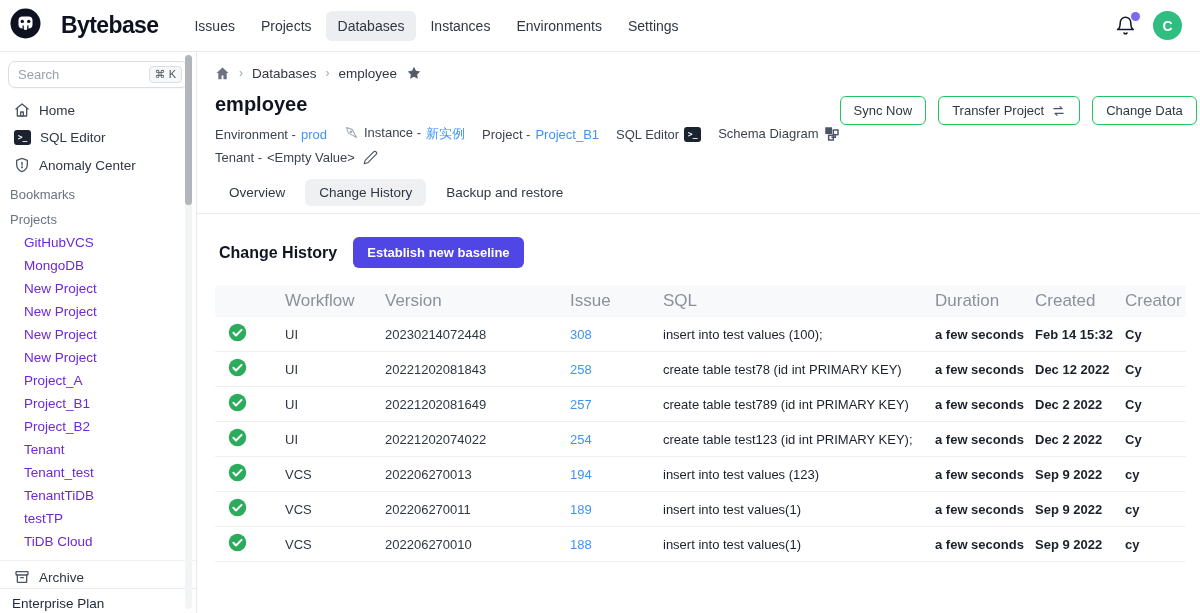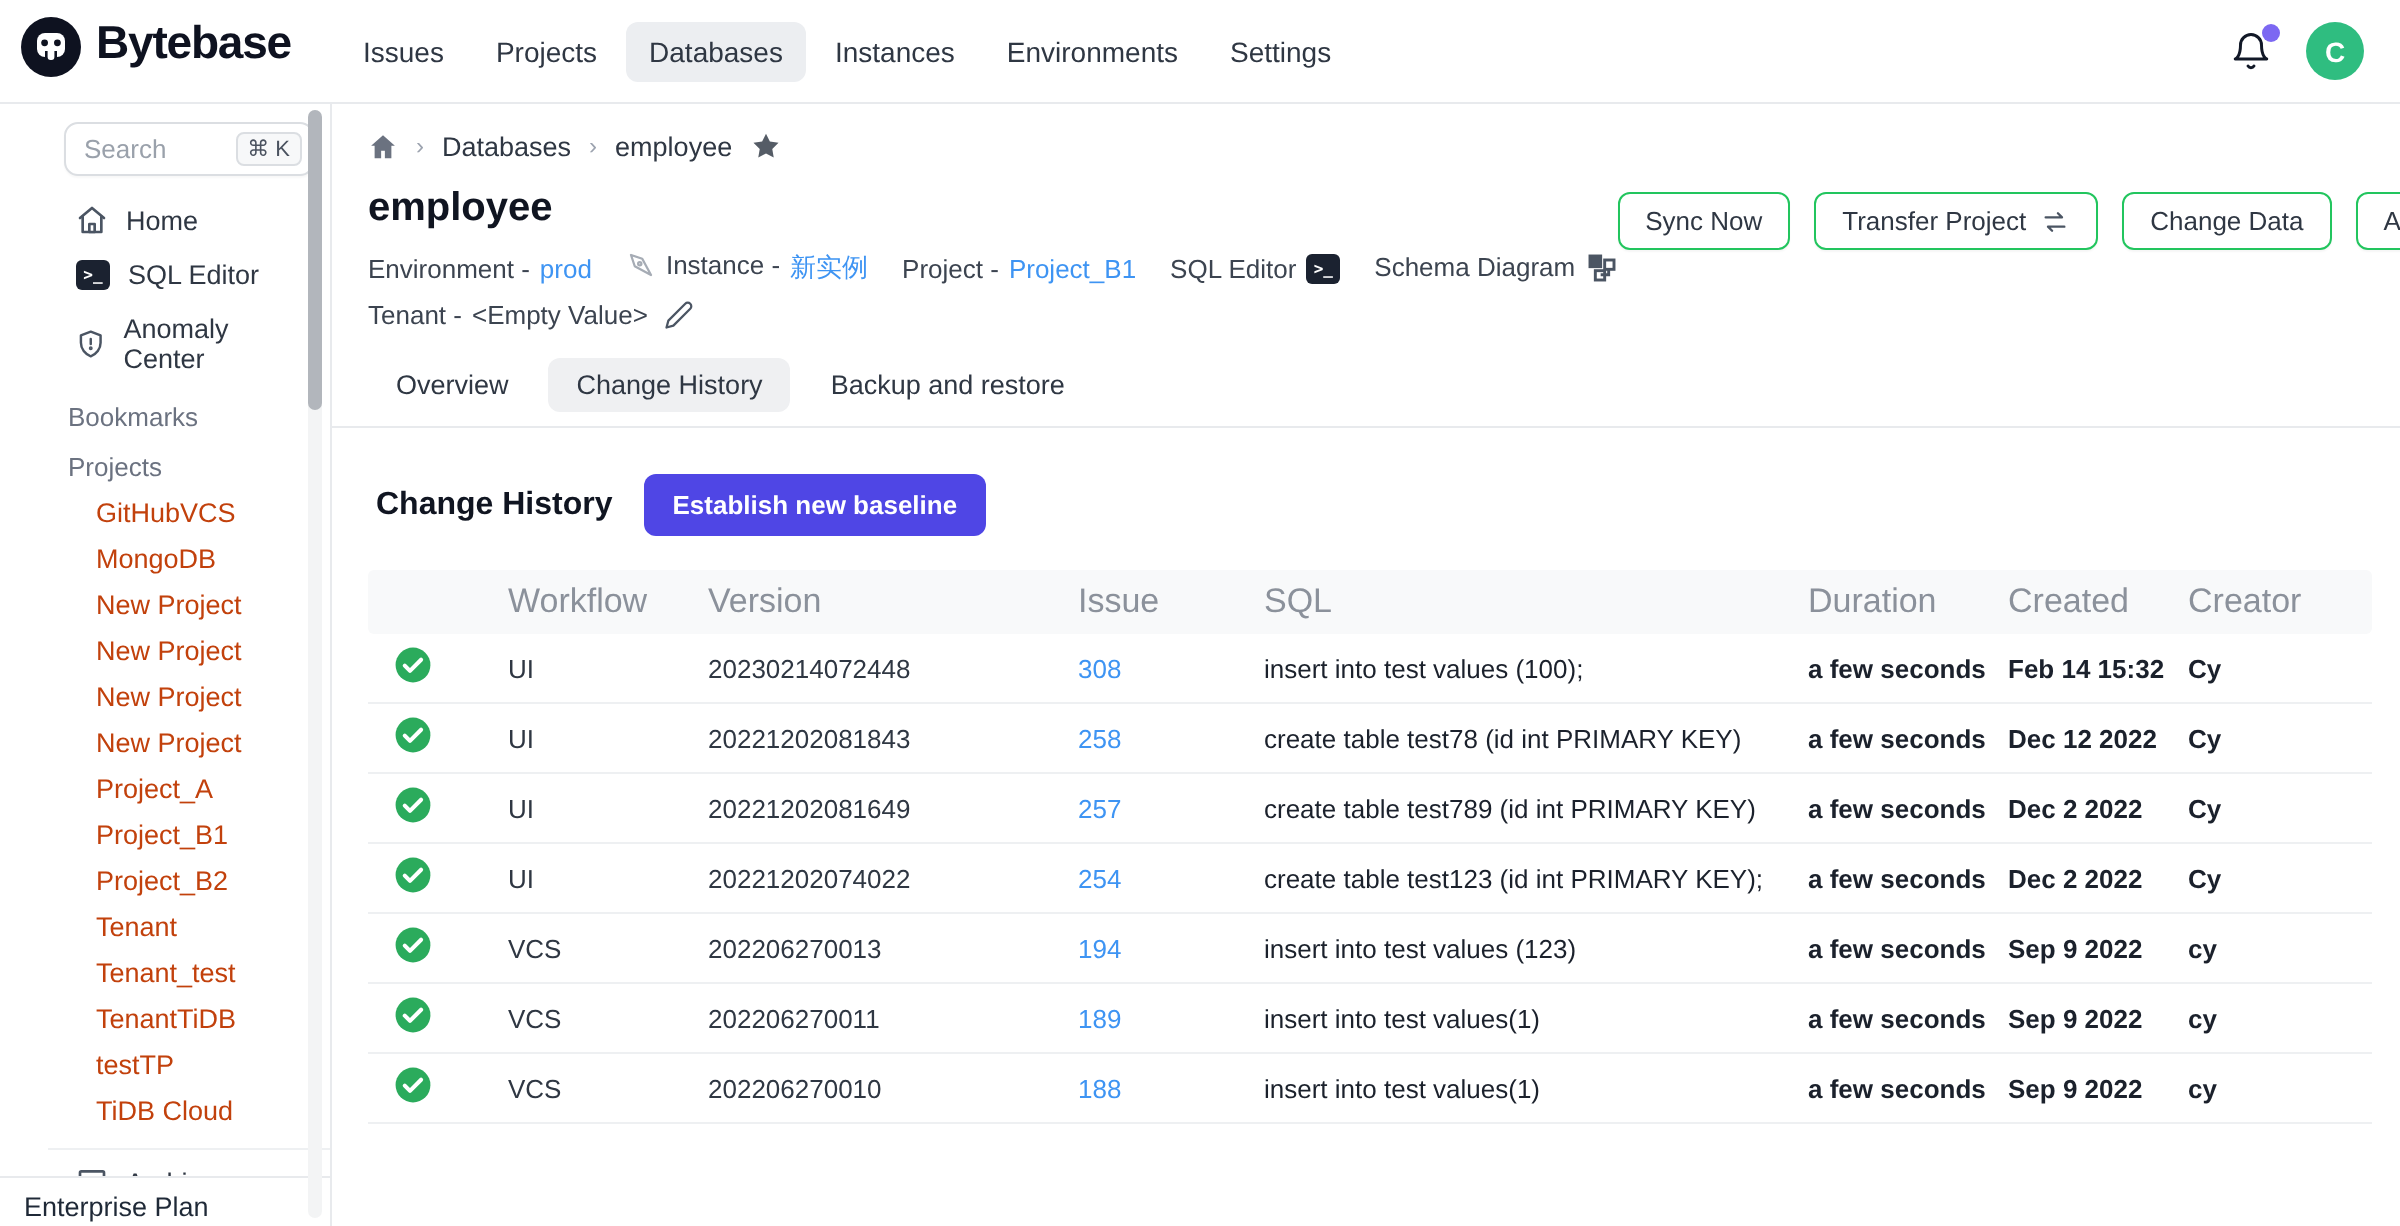--- a/index.html
+++ b/index.html
@@ -3,43 +3,43 @@
 <meta charset="utf-8">
 <style>
   * { box-sizing: border-box; }
   html,body { margin:0; padding:0; }
   body {
     width:1200px; height:613px; overflow:hidden; background:#fff;
     font-family:"Liberation Sans","DejaVu Sans",sans-serif; color:#1f2937;
   }
   
   .navbar { height:52px; display:flex; align-items:center; border-bottom:1px solid #e8eaed; padding:0 18px 0 10px; }
-  .brand { display:flex; align-items:flex-start; gap:7px; cursor:pointer; }
+  .brand { display:flex; align-items:center; gap:20px; cursor:pointer; }
   .brand-name { font-size:23px; font-weight:800; color:#0e1220; letter-spacing:-0.6px; }
   .nav-links { display:flex; margin-left:24px; gap:2px; }
   .nav-link { font-size:14px; color:#2f3743; padding:7px 12px; border-radius:6px; cursor:pointer; white-space:nowrap; }
   .nav-link.active { background:#eceef1; }
   .nav-right { margin-left:auto; display:flex; align-items:center; gap:16px; }
   .bell-wrap { position:relative; width:22px; height:22px; cursor:pointer; }
   .bell-dot { position:absolute; top:-3px; right:-3px; width:9px; height:9px; border-radius:50%; background:#7c68f2; }
   .avatar { width:29px; height:29px; border-radius:50%; background:#2fbd80; color:#fff; display:flex; align-items:center; justify-content:center; font-size:14px; font-weight:600; cursor:pointer; }
 
   
   .layout { display:flex; height:561px; }
 
   
-  .sidebar { width:166px; flex-shrink:0; border-right:1px solid #e8eaed; position:relative; padding-top:9px; overflow:hidden;padding-left:24px; }
+  .sidebar { width:197px; flex-shrink:0; border-right:1px solid #e8eaed; position:relative; padding-top:9px; overflow:hidden; }
   .search-box { margin:0 8px; height:27px; border:1px solid #dbdee2; border-radius:7px; display:flex; align-items:center; justify-content:space-between; padding:0 5px 0 9px; box-shadow:0 1px 1px rgba(0,0,0,.03); cursor:text; background:#fff; }
   .search-ph { color:#9aa1ab; font-size:13px; }
   .kbd { font-size:11px; color:#4b5360; border:1px solid #dbdee2; background:#f7f8f9; padding:1px 5px; border-radius:4px; }
   .side-nav { margin-top:8px; }
   .side-item { display:flex; align-items:center; gap:9px; padding:6px 14px; font-size:13.5px; color:#2f3743; cursor:pointer; }
   .side-section { padding:8px 10px 2px 10px; font-size:13px; color:#6b7280; }
   .side-projects { margin-top:2px; }
-  .side-project { padding:4px 10px 4px 24px; font-size:13.5px; color:#c2410c; cursor:pointer; white-space:nowrap; }
+  .side-project { padding:4px 10px 4px 24px; font-size:13.5px; color:#6d28d9; cursor:pointer; white-space:nowrap; }
   .side-divider { border-top:1px solid #eef0f2; margin:7px 0 2px; }
   .plan-bar { position:absolute; left:0; right:0; bottom:-5px; background:#fff; border-top:1px solid #e8eaed; padding:7px 12px; font-size:13.5px; color:#1f2937; }
   .sb-track { position:absolute; right:4px; top:3px; bottom:4px; width:7px; border-radius:4px; background:#f3f4f5; }
   .sb-thumb { position:absolute; right:4px; top:3px; width:7px; height:150px; border-radius:4px; background:#b2b6bc; cursor:grab; }
 
   
   .main { flex:1; padding:13px 14px 0 18px; position:relative; overflow:hidden; }
   .breadcrumb { display:flex; align-items:center; gap:9px; font-size:13.5px; color:#2f3743; }
   .crumb-sep { color:#9ca3af; font-size:12px; }
   .crumb-link { cursor:pointer; }

